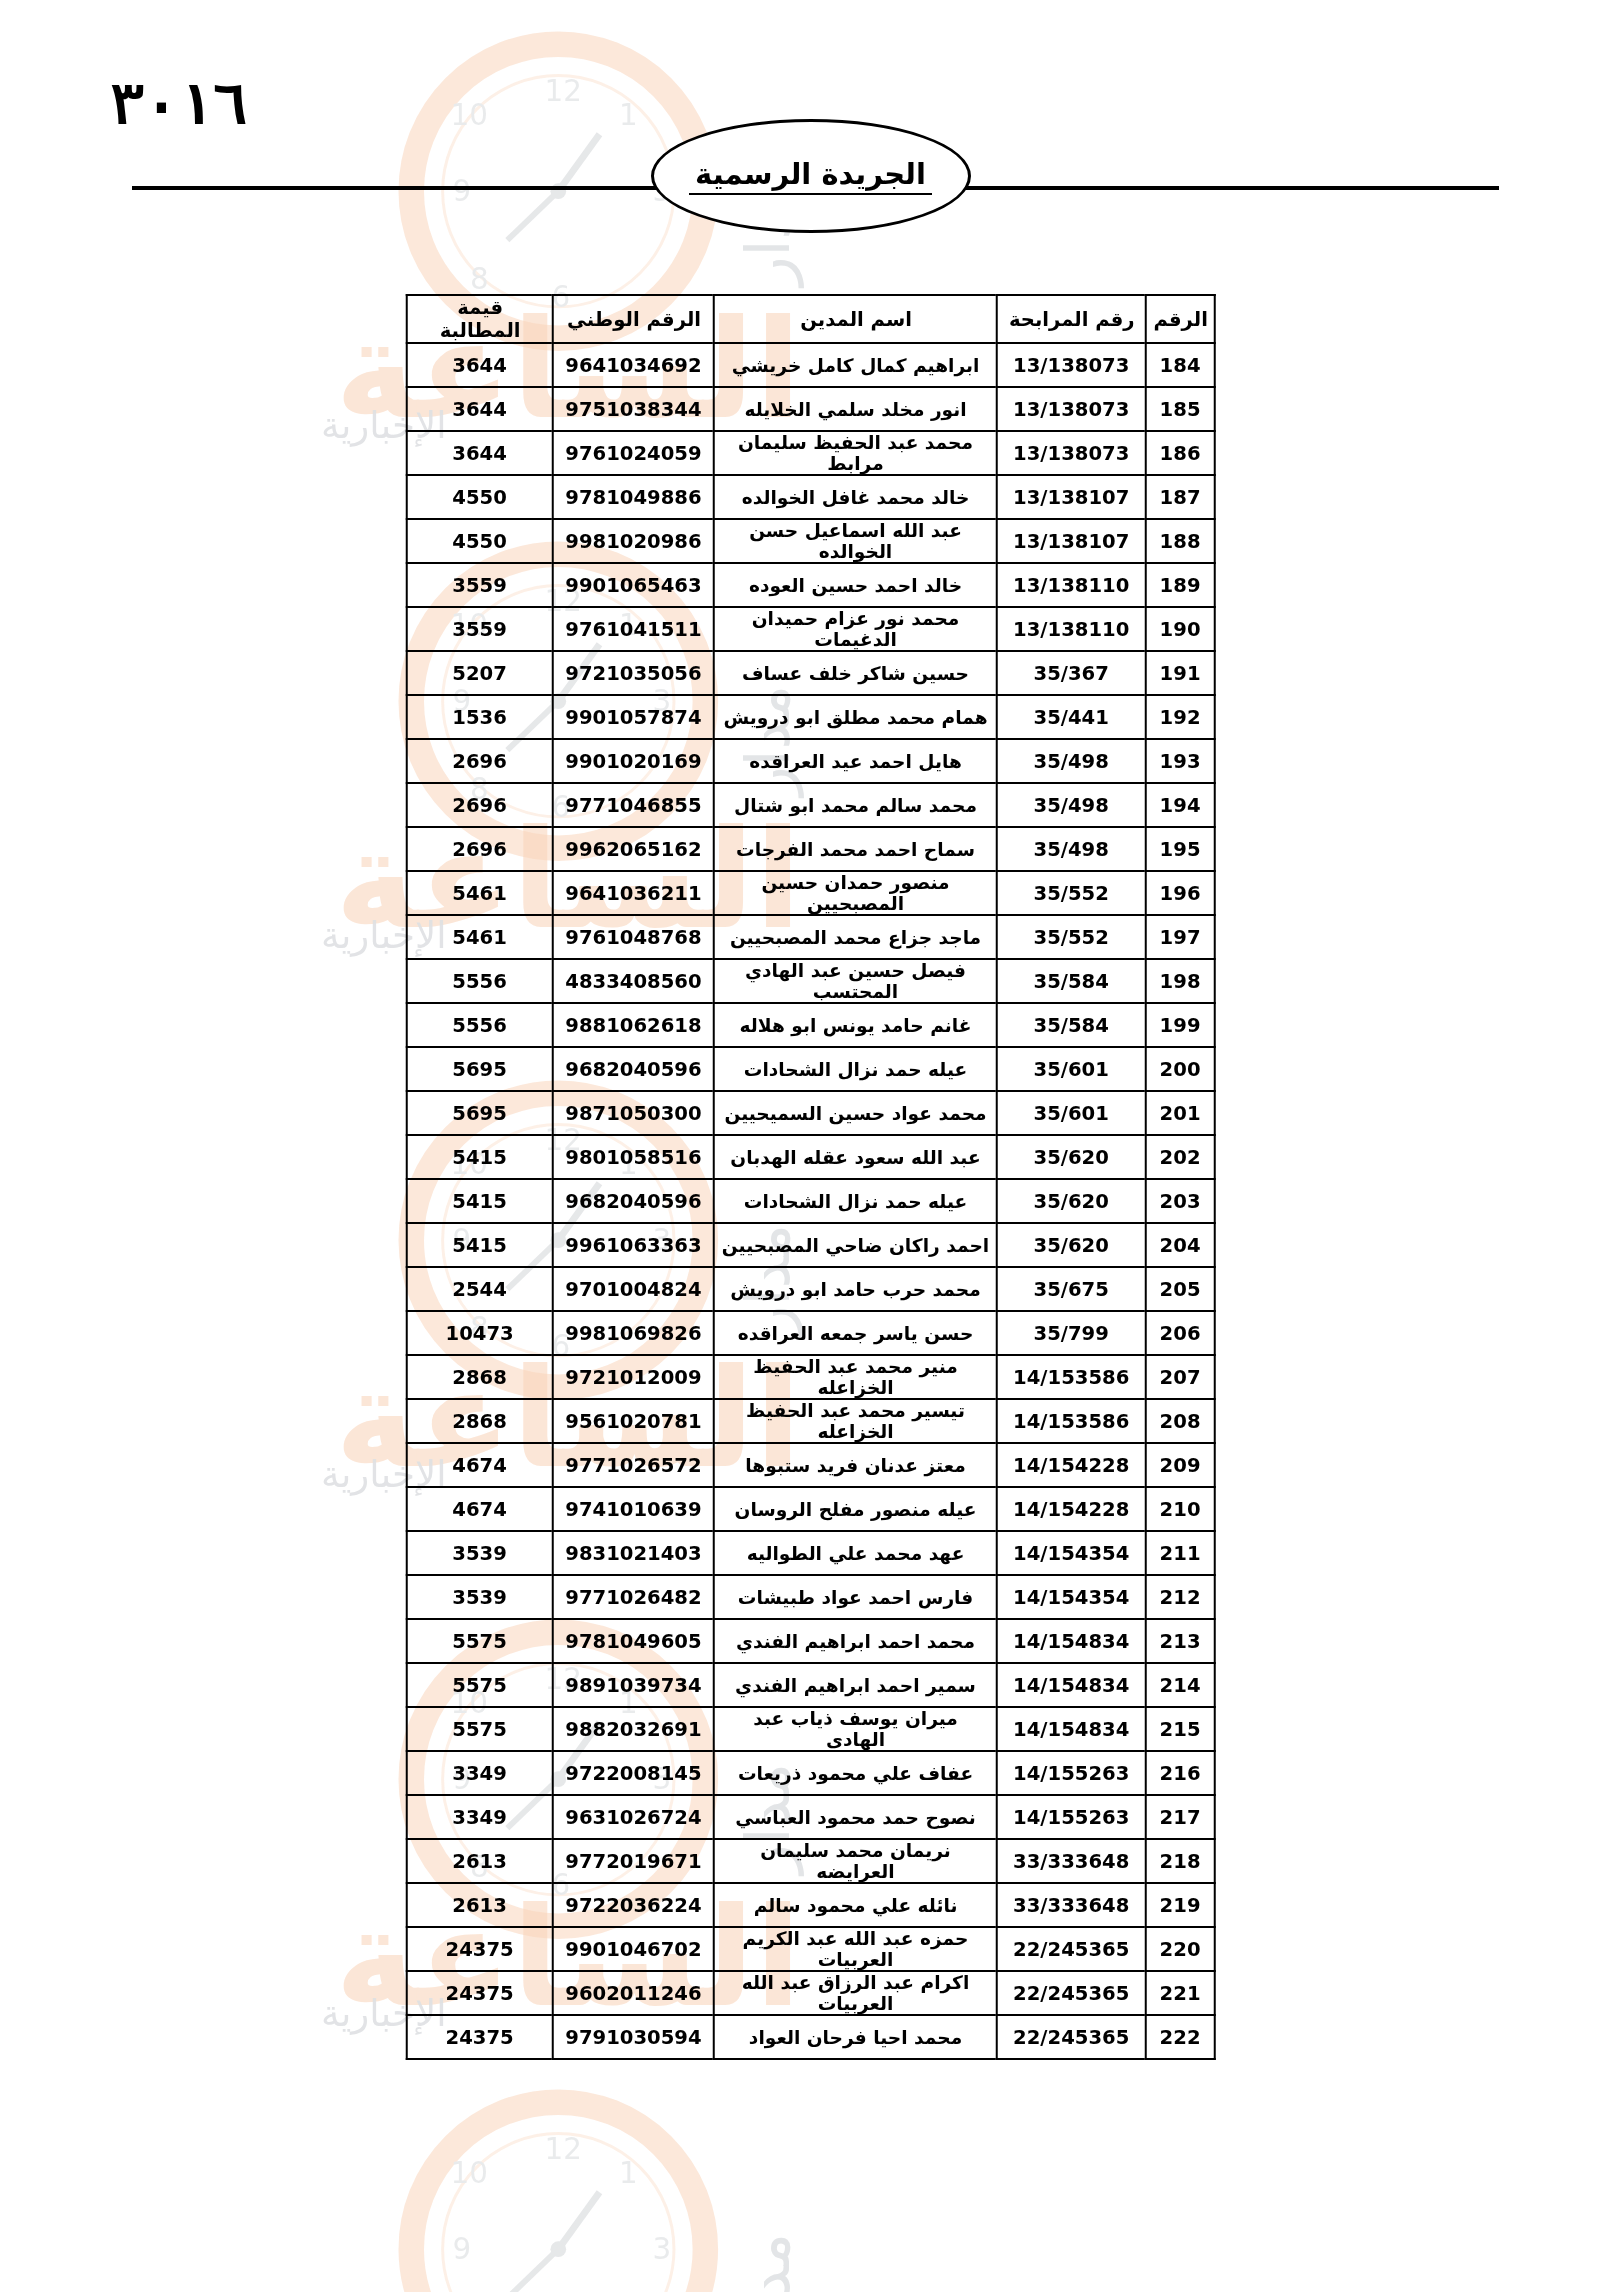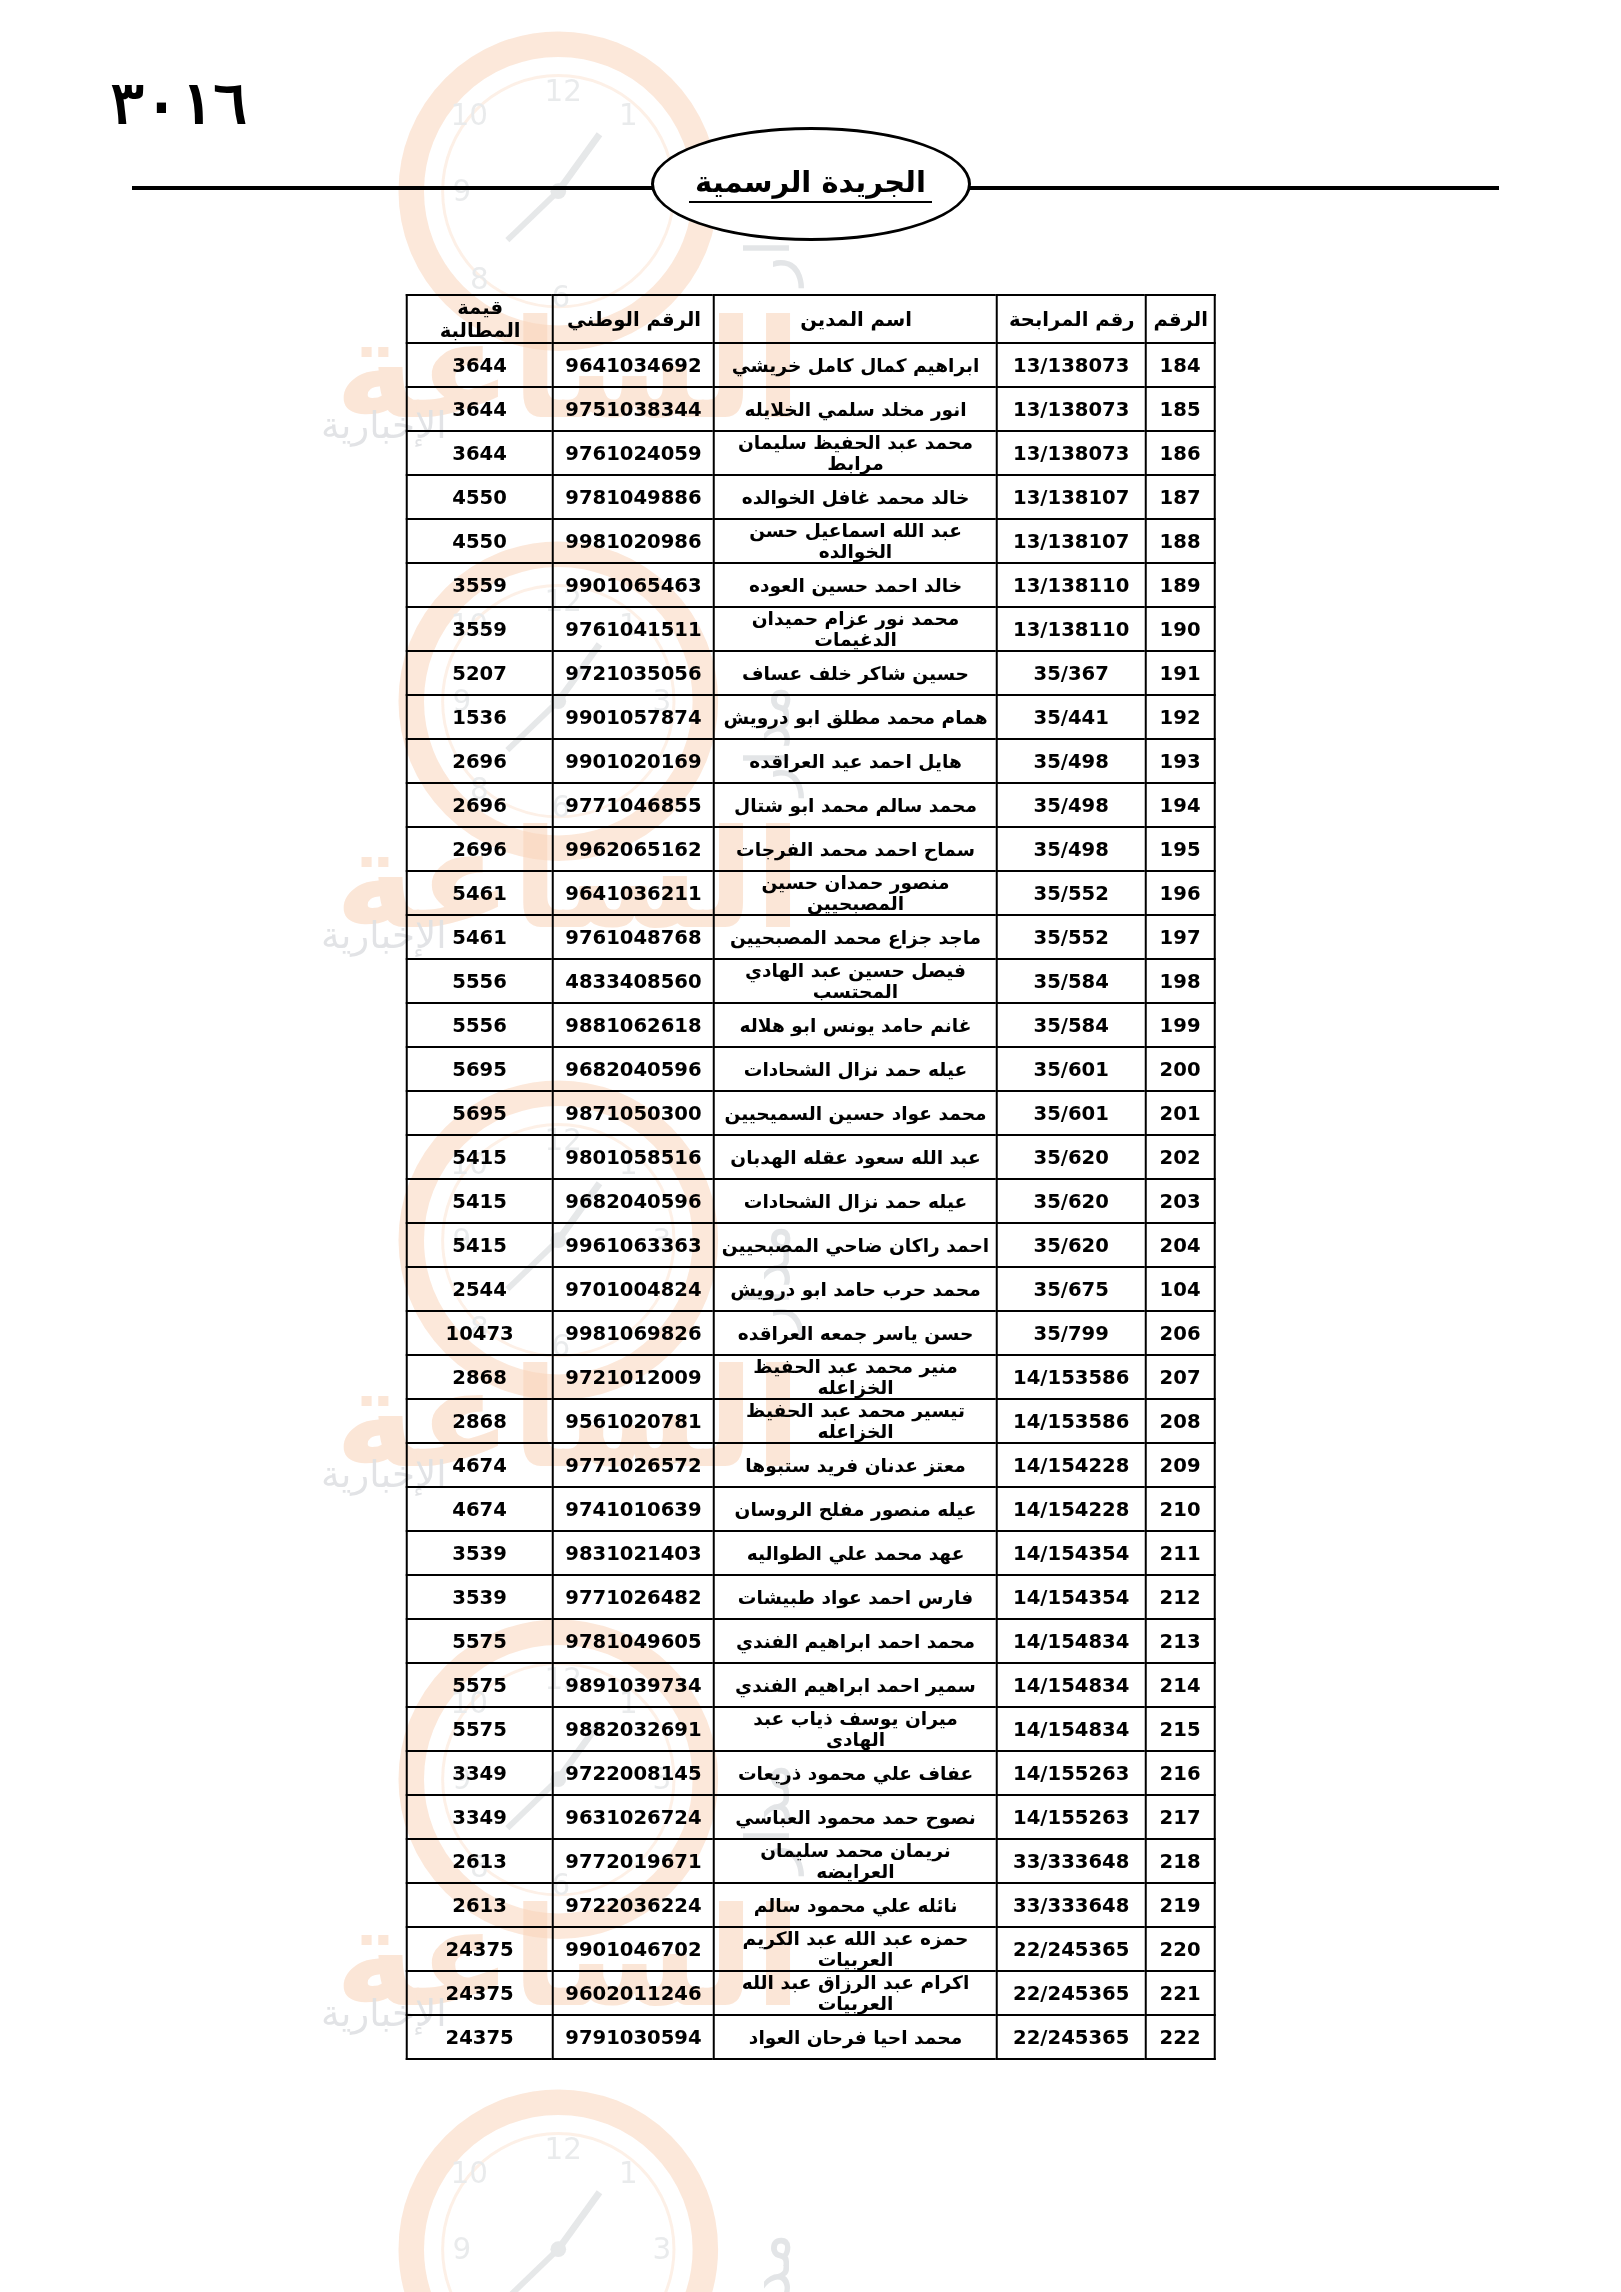--- a/index.html
+++ b/index.html
@@ -36,21 +36,21 @@
   }
   .top-rule {
     position:absolute;
     top:186px; left:132px;
     width:1367px; height:3.9px;
     background:#000;
     z-index:1;
   }
   .banner-oval {
     position:absolute;
-    top:127px; left:50%;
+    top:119px; left:50%;
     transform:translateX(-50%);
     width:314px; height:108px;
     border:3.9px solid #000;
     border-radius:50%;
     background:#fff;
     display:flex; align-items:center; justify-content:center;
     z-index:2;
   }
   .banner-text {
     font-size:29px; font-weight:bold;
@@ -362,21 +362,21 @@
     <td class="td-claim">5415</td>
   </tr>
         <tr>
     <td class="td-num">204</td>
     <td class="td-case">35/620</td>
     <td class="td-name">احمد راكان ضاحي المصبحيين</td>
     <td class="td-national">9961063363</td>
     <td class="td-claim">5415</td>
   </tr>
         <tr>
-    <td class="td-num">104</td>
+    <td class="td-num">205</td>
     <td class="td-case">35/675</td>
     <td class="td-name">محمد حرب حامد ابو درويش</td>
     <td class="td-national">9701004824</td>
     <td class="td-claim">2544</td>
   </tr>
         <tr>
     <td class="td-num">206</td>
     <td class="td-case">35/799</td>
     <td class="td-name">حسن ياسر جمعه العراقده</td>
     <td class="td-national">9981069826</td>

